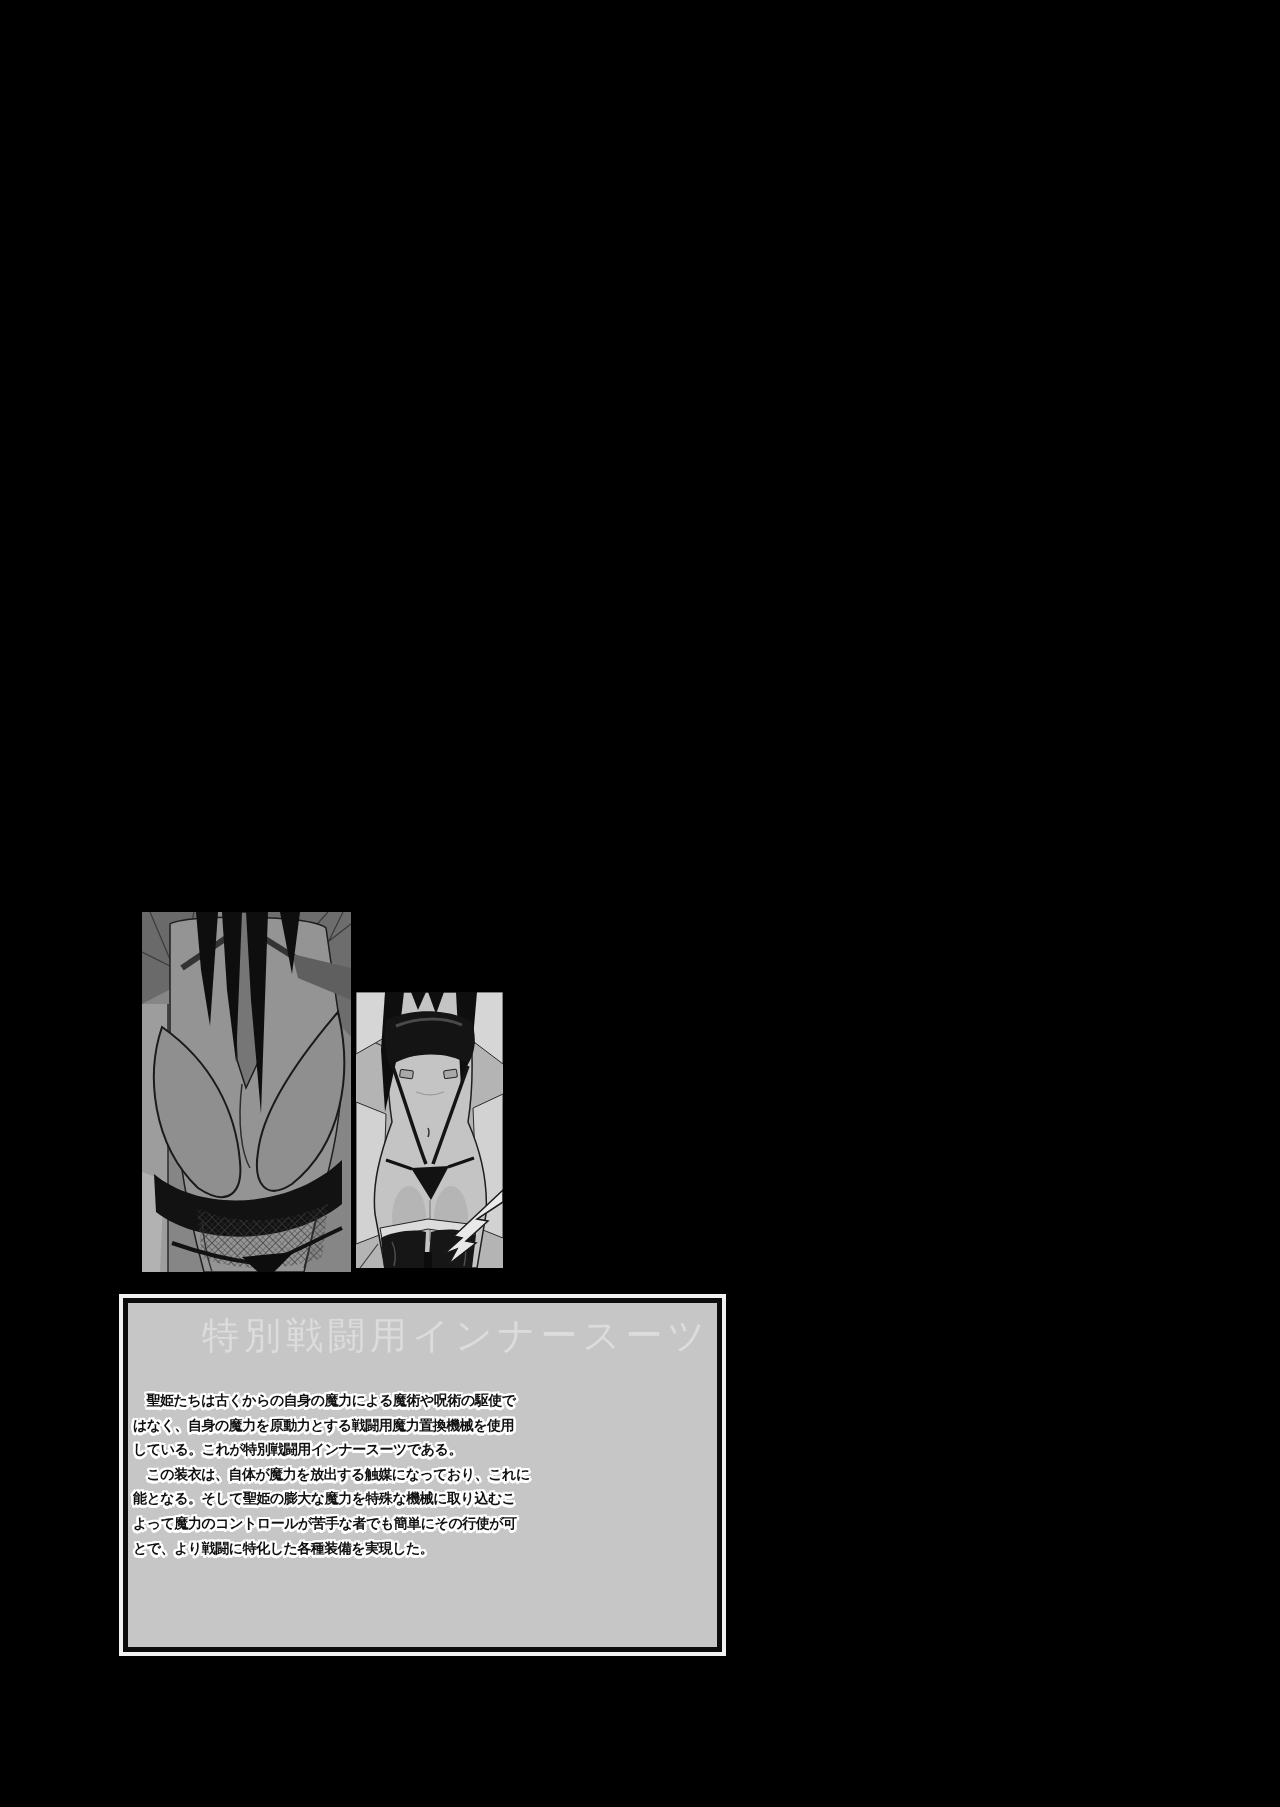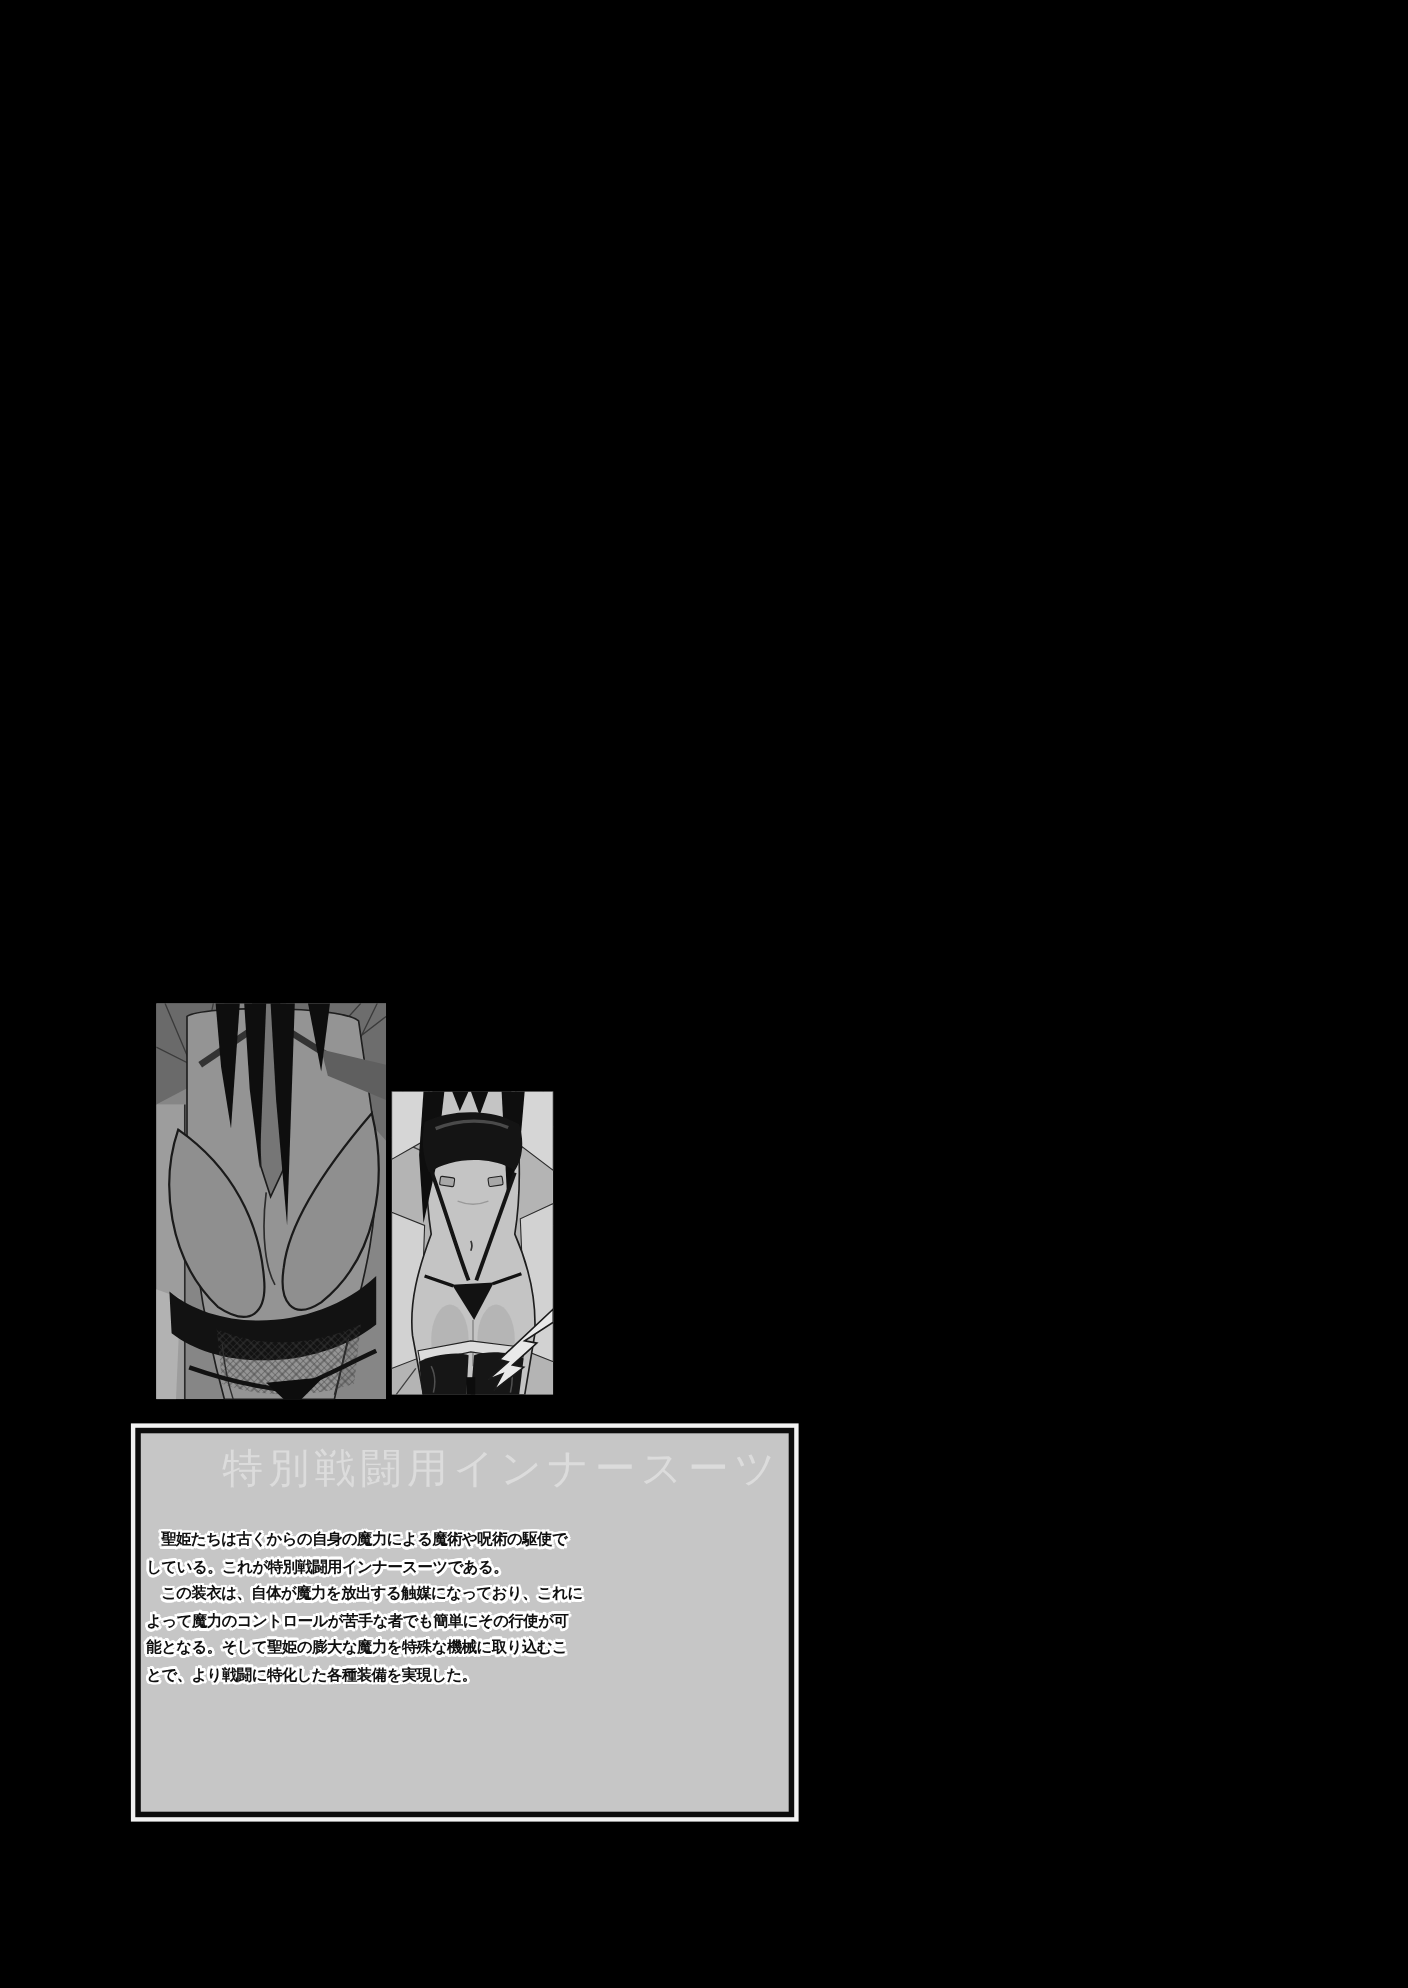--- a/index.html
+++ b/index.html
@@ -147,20 +147,21 @@
 
     <polygon points="147,198 98,244 106,246 88,262 101,257 93,272 120,251 110,249 132,229 121,227 147,210" fill="#e9e9e9" stroke="#1a1a1a" stroke-width="1.5"></polygon>
   </svg>
 </div>
 
 <div id="infobox">
   <div id="infobox-inner">
     <div id="infobox-title">特別戦闘用インナースーツ</div>
     <div id="infobox-body">
       <div class="body-line">　聖姫たちは古くからの自身の魔力による魔術や呪術の駆使で</div>
+      <div class="body-line">はなく、自身の魔力を原動力とする戦闘用魔力置換機械を使用</div>
       <div class="body-line">している。これが特別戦闘用インナースーツである。</div>
       <div class="body-line">　この装衣は、自体が魔力を放出する触媒になっており、これに</div>
+      <div class="body-line">能となる。そして聖姫の膨大な魔力を特殊な機械に取り込むこ</div>
       <div class="body-line">よって魔力のコントロールが苦手な者でも簡単にその行使が可</div>
-      <div class="body-line">能となる。そして聖姫の膨大な魔力を特殊な機械に取り込むこ</div>
       <div class="body-line">とで、より戦闘に特化した各種装備を実現した。</div>
     </div>
   </div>
 </div>
 
 </body></html>

